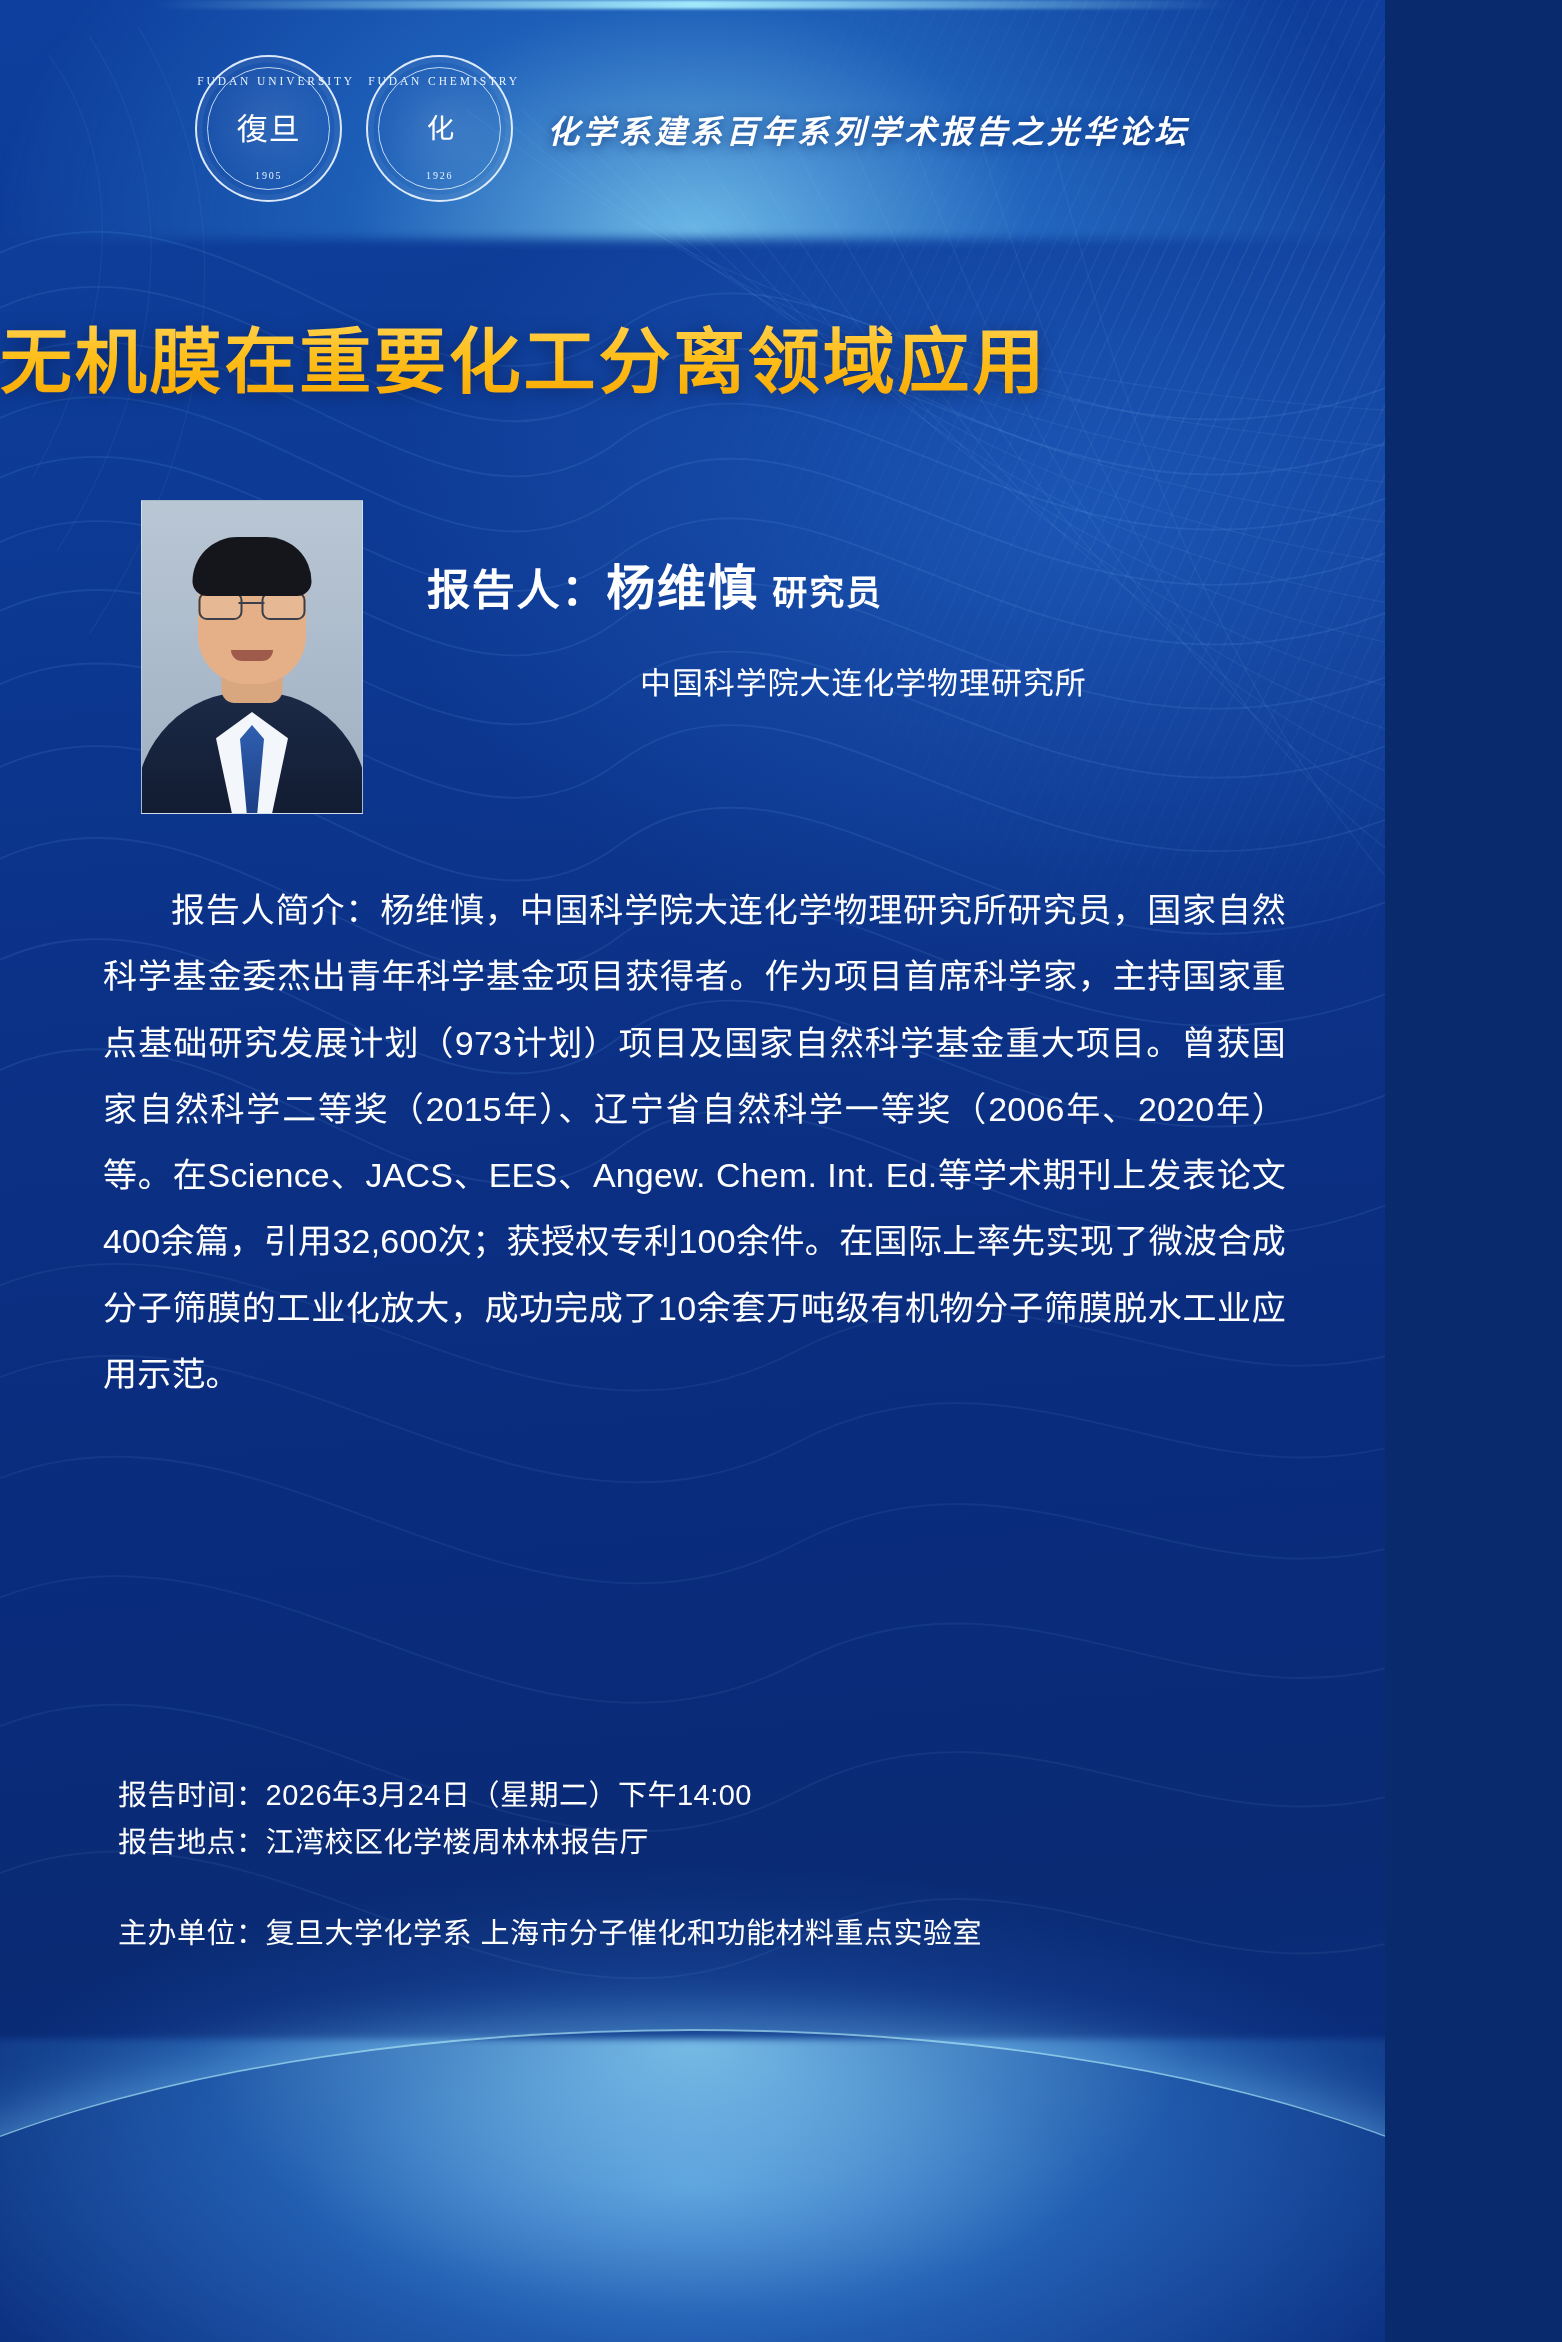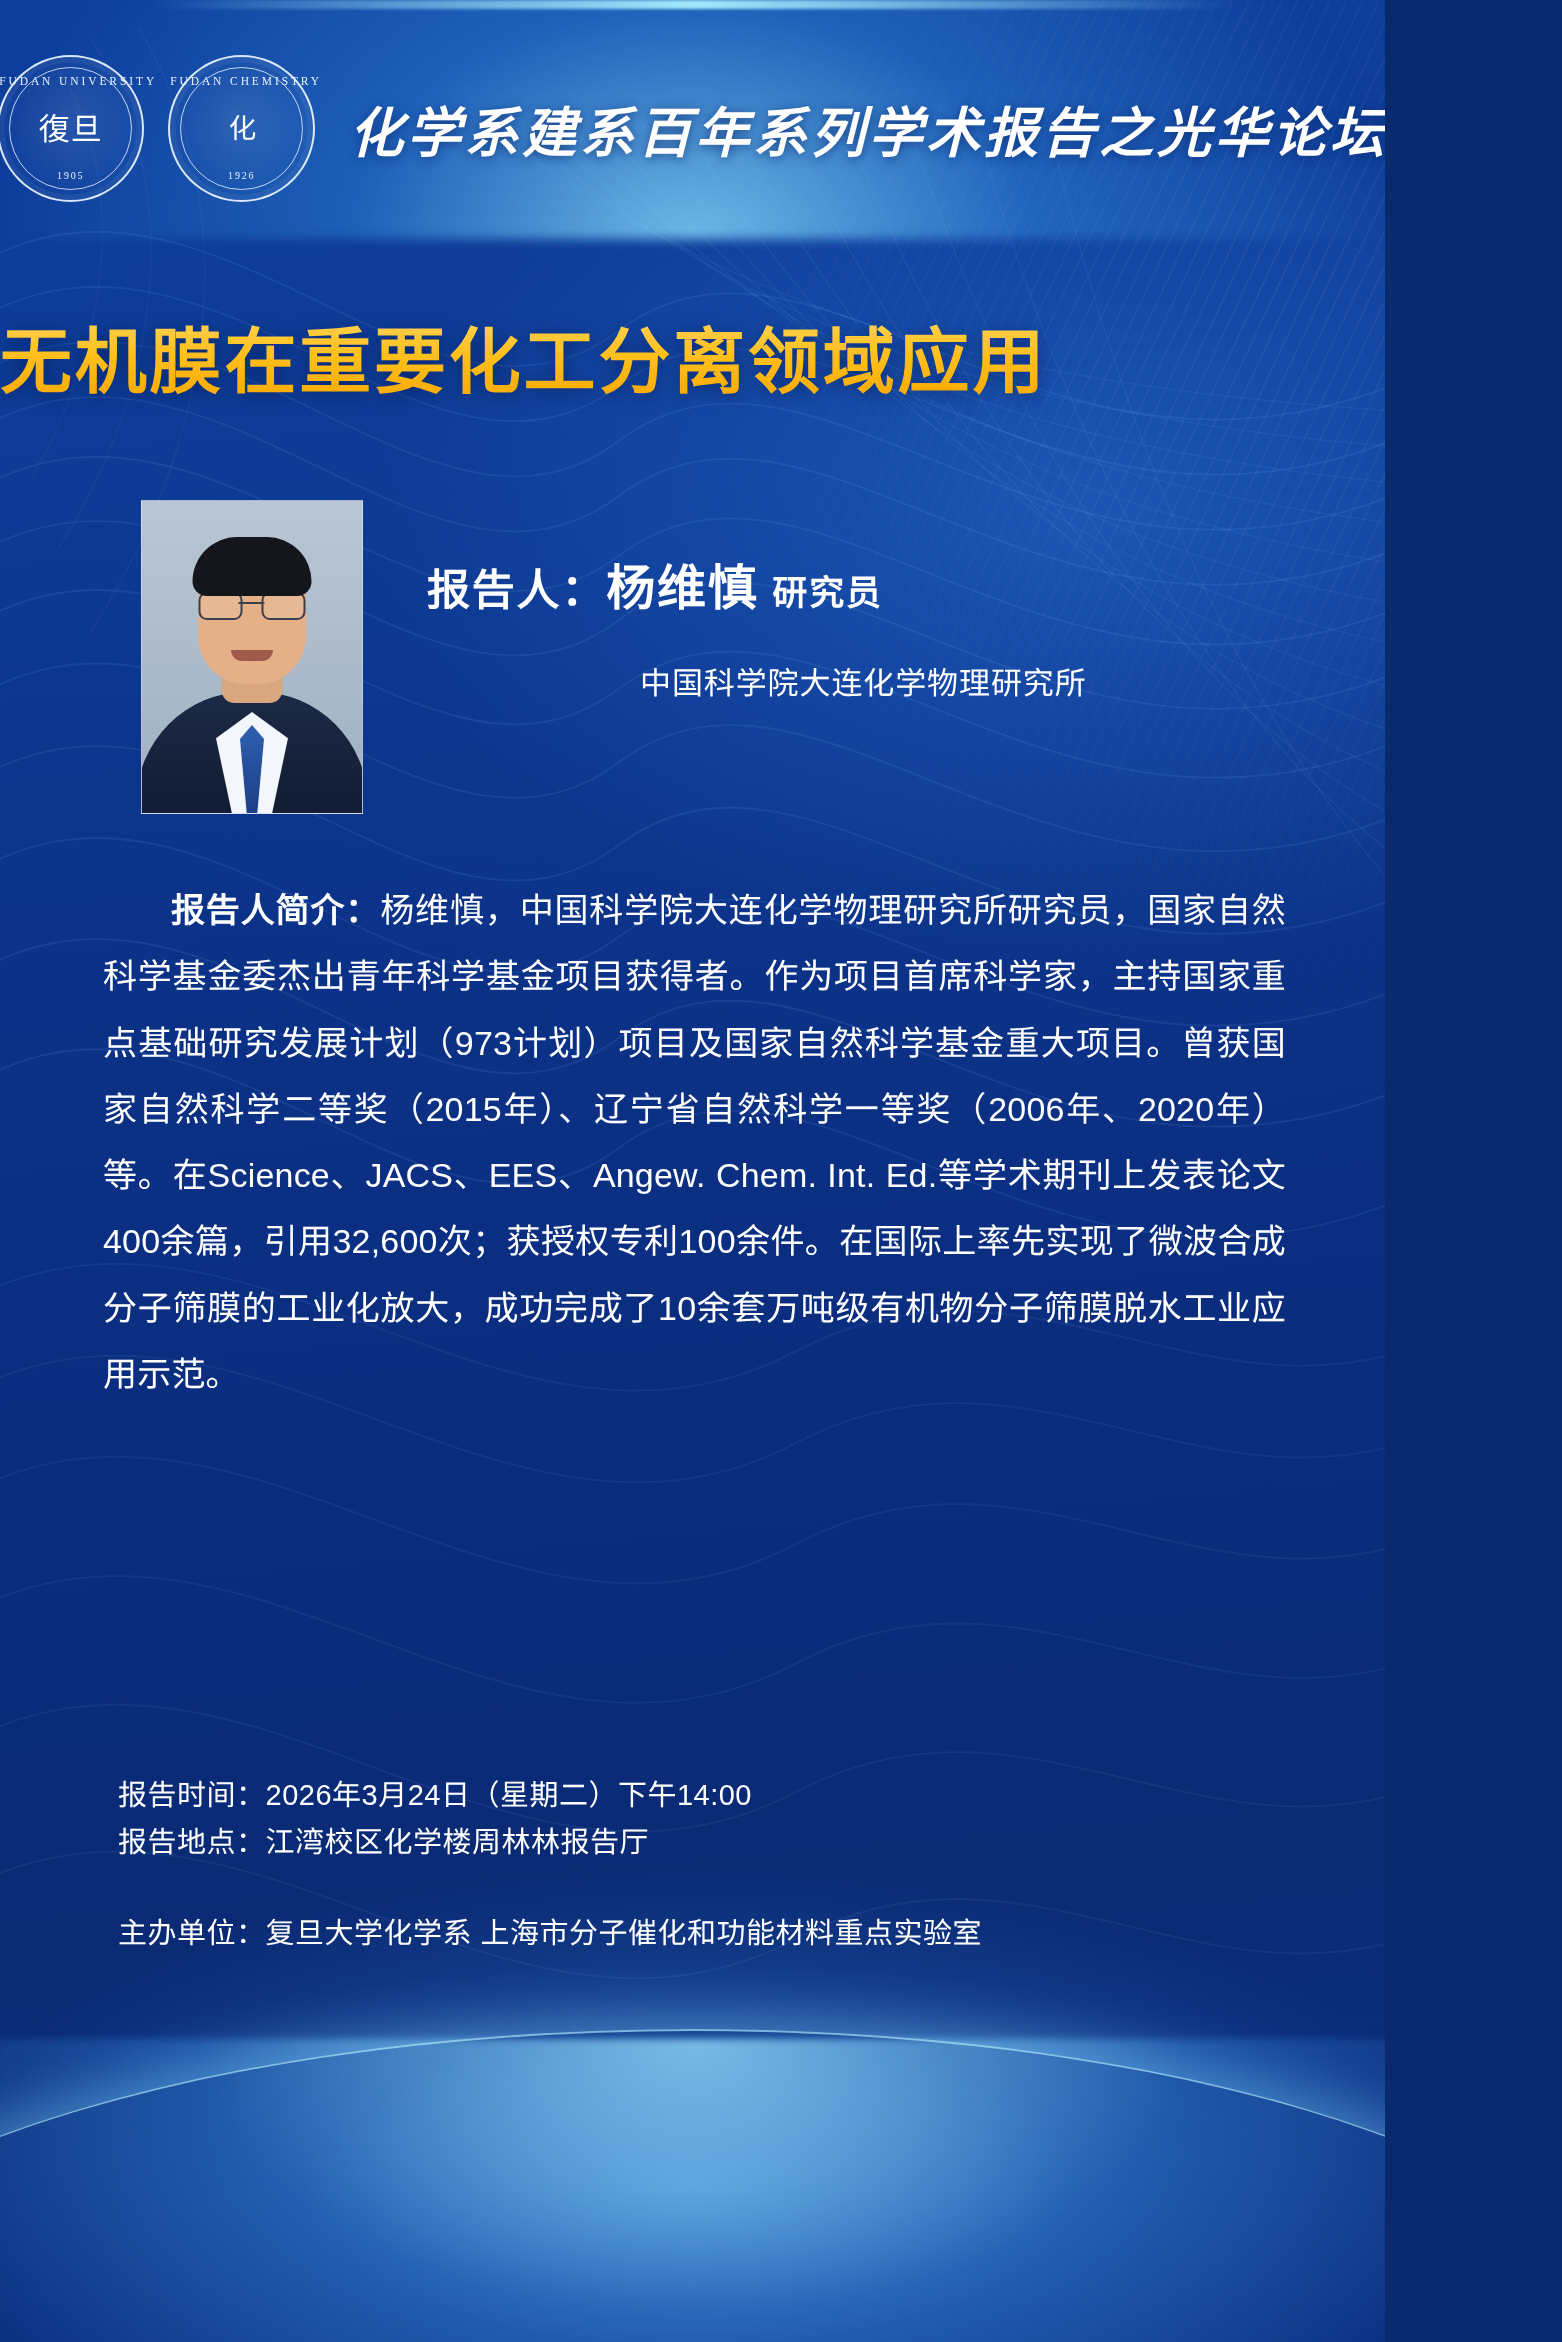--- a/index.html
+++ b/index.html
@@ -148,21 +148,21 @@
   .seal .seal-core.glyph-mark {
     font-size: 27.5px;
     letter-spacing: -1.8px;
   }
 
   .header-title {
     color: #ffffff;
     font-family: Liberation Serif, serif;
     font-weight: bold;
     font-style: italic;
-    font-size: 54px;
+    font-size: 32px;
     letter-spacing: 3.7px;
     white-space: nowrap;
     text-shadow: 0 1.8px 11px rgba(10,40,110,0.7);
     margin-left: 10px;
   }
 
   
   .main-title {
     position: absolute;
     left: 0; right: 0;
@@ -308,21 +308,21 @@
     left: 103px;
     right: 99px;
     top: 877px;
     color: #ffffff;
     font-size: 34px;
     line-height: 1.95;
     text-align: justify;
     letter-spacing: 0.2px;
   }
   .bio .lead {
-    font-weight: bold;
+    font-weight: normal;
     margin-left: 68px;
   }
 
   
   .info {
     position: absolute;
     left: 118px;
     right: 97px;
     top: 1772px;
     color: #ffffff;

